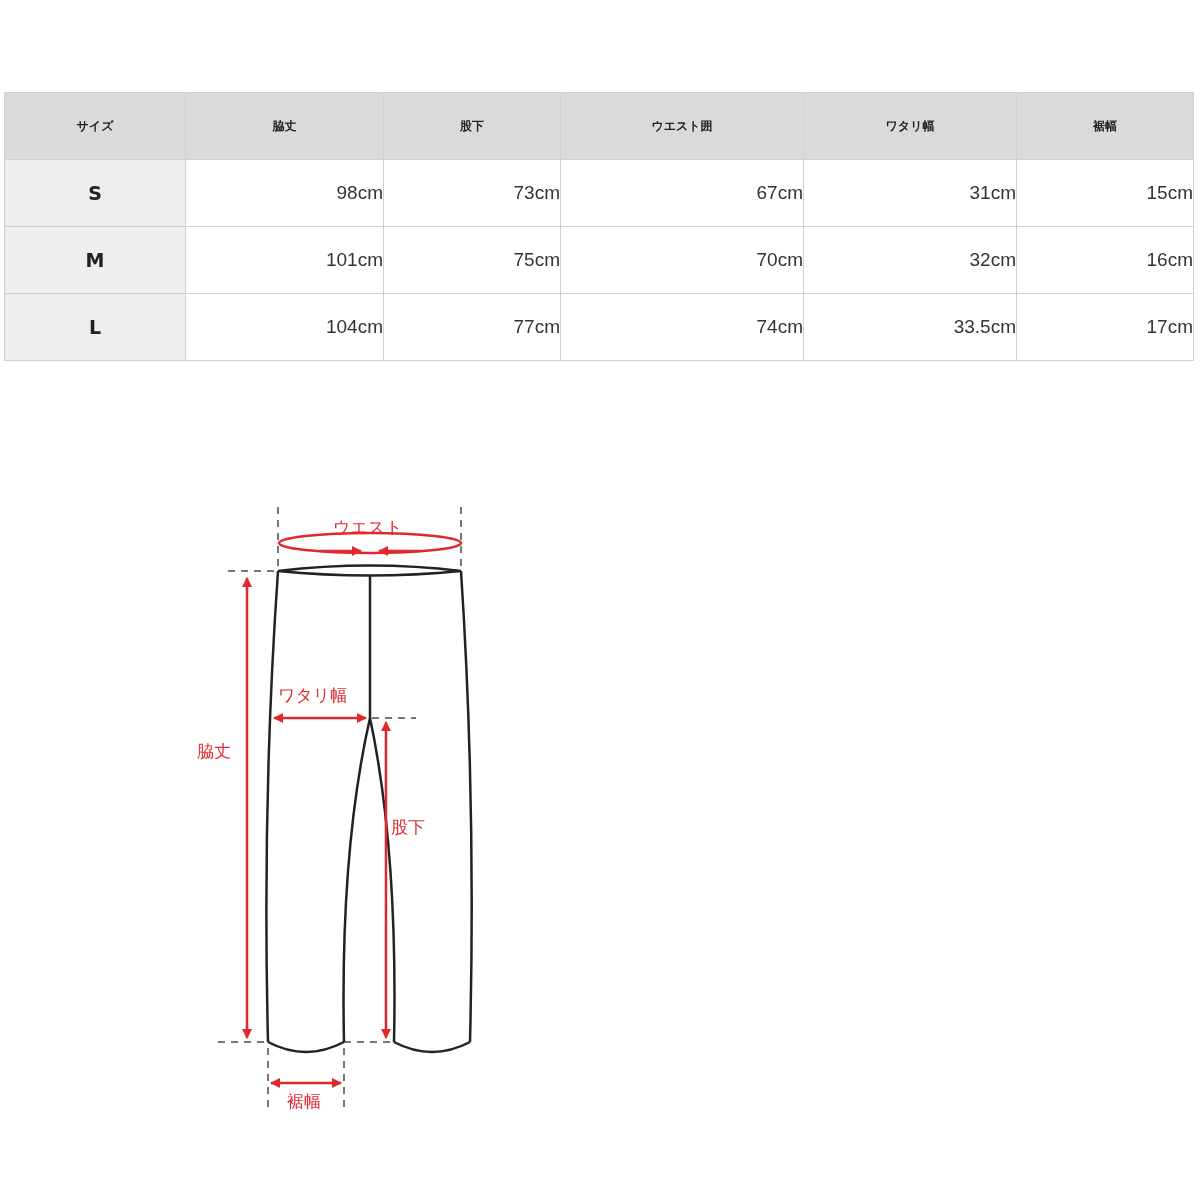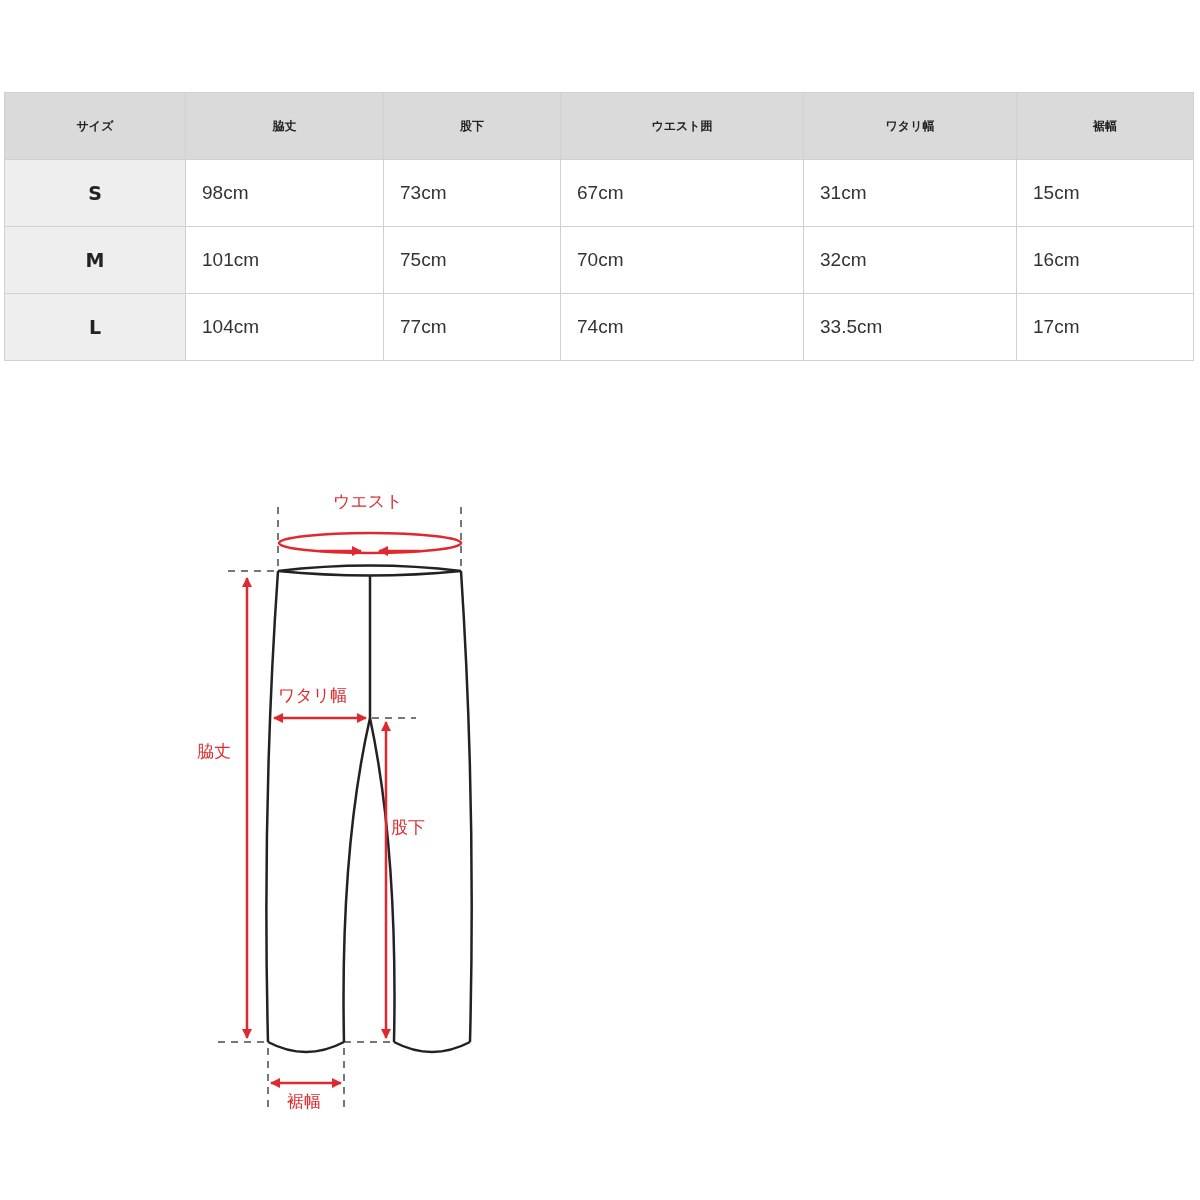--- a/index.html
+++ b/index.html
@@ -3,21 +3,21 @@
   <meta charset="utf-8">
   <style>
     html, body { margin: 0; padding: 0; background: #ffffff; }
     body { width: 1200px; height: 1200px; position: relative; overflow: hidden;
       font-family: "DejaVu Sans", "Liberation Sans", sans-serif; color: #222; }
     .size-table { position: absolute; left: 4px; top: 92px; width: 1189px;
       border-collapse: collapse; table-layout: fixed; }
     .size-table th, .size-table td { border: 1px solid #d0d0d0; height: 66px; padding: 0; font-size: 12px; }
     .size-table th { background: #dadada; font-weight: bold; text-align: center; color: #222; }
     .size-table td.size-cell { background: #eeeeee; text-align: center; font-weight: bold; font-size: 19px; }
-    .size-table td.val { background: #ffffff; text-align: left; padding-left: 16px; font-family: "Liberation Sans", sans-serif; font-size: 19px; color: #333; }
+    .size-table td.val { background: #ffffff; text-align: right; padding-left: 16px; font-family: "Liberation Sans", sans-serif; font-size: 19px; color: #333; }
     .diagram { position: absolute; left: 180px; top: 490px; width: 320px; height: 640px; }
     .lbl { position: absolute; color: #e0292e; font-size: 17px; font-weight: normal; white-space: nowrap; }
   </style>
 </head>
 <body>
 
 <table class="size-table">
   <colgroup>
     <col style="width:181px">
       <col style="width:198px">
@@ -97,18 +97,18 @@
     <g stroke="#e0292e" stroke-width="2.5" fill="none">
       <ellipse cx="370" cy="543" rx="91" ry="10"></ellipse>
       <line x1="320" y1="551" x2="361" y2="551" marker-end="url(#ah)"></line>
       <line x1="420" y1="551" x2="379" y2="551" marker-end="url(#ah)"></line>
       <line x1="247" y1="578" x2="247" y2="1038" marker-start="url(#ah)" marker-end="url(#ah)"></line>
       <line x1="274" y1="718" x2="366" y2="718" marker-start="url(#ah)" marker-end="url(#ah)"></line>
       <line x1="386" y1="722" x2="386" y2="1038" marker-start="url(#ah)" marker-end="url(#ah)"></line>
       <line x1="271" y1="1083" x2="341" y2="1083" marker-start="url(#ah)" marker-end="url(#ah)"></line>
     </g>
   </svg>
-  <span class="lbl" style="left:153px; top:0;">ウエスト</span>
+  <span class="lbl" style="left:153px; top:26px;">ウエスト</span>
   <span class="lbl" style="left:98px; top:194px;">ワタリ幅</span>
   <span class="lbl" style="left:17px; top:250px;">脇丈</span>
   <span class="lbl" style="left:211px; top:326px;">股下</span>
   <span class="lbl" style="left:107px; top:600px;">裾幅</span>
 </div>
 
 </body></html>

